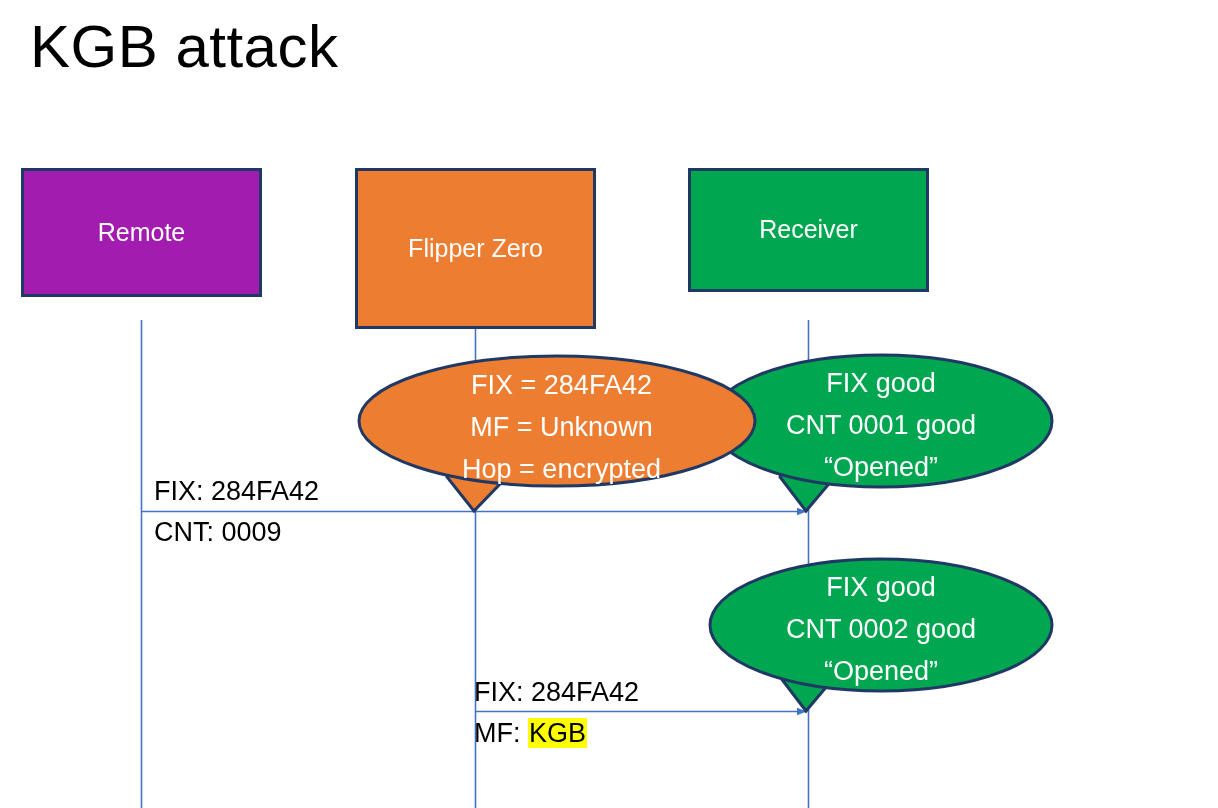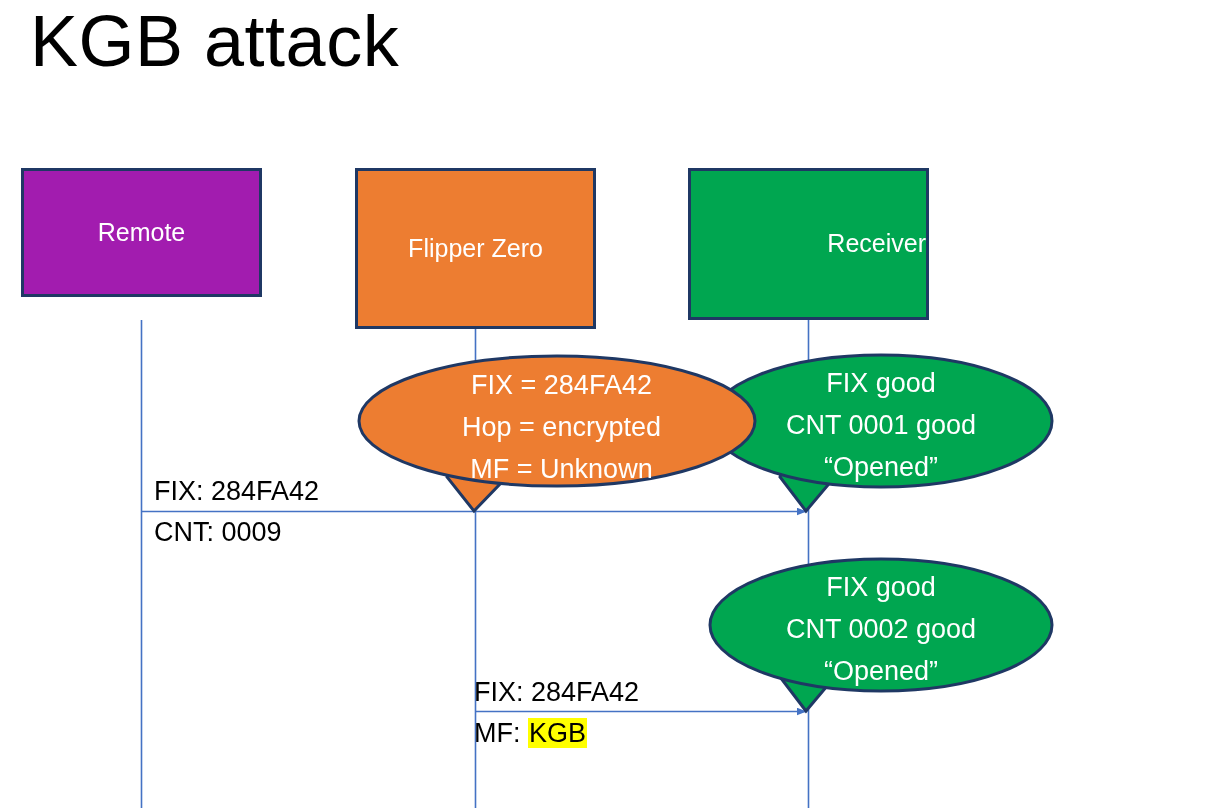--- a/index.html
+++ b/index.html
@@ -14,22 +14,22 @@
     position: relative;
     overflow: hidden;
     font-family: "Liberation Sans", sans-serif;
     color: #000000;
   }
 
   
   .slide-title {
     position: absolute;
     left: 30px;
-    top: 0;
-    font-size: 72px;
+    top: 12px;
+    font-size: 60px;
     font-weight: 300;
     letter-spacing: 0.5px;
     color: #000000;
     white-space: nowrap;
   }
 
   
   #diagram {
     position: absolute;
     left: 0;
@@ -49,21 +49,21 @@
   }
   .actor-label {
     color: #FFFFFF;
     font-size: 25px;
     font-weight: 400;
     text-align: center;
     line-height: 1.1;
   }
   #actor-remote   { left: 21px;  top: 168px; width: 241px; height: 129px; background: #a21caf; }
   #actor-flipper  { left: 355px; top: 168px; width: 241px; height: 161px; background: #ED7D31; }
-  #actor-receiver { left: 688px; top: 168px; width: 241px; height: 152px; background: #00A650; justify-content: flex-end; }
+  #actor-receiver { left: 688px; top: 168px; width: 241px; height: 124px; background: #00A650; }
 
   
   .callout-text {
     position: absolute;
     color: #FFFFFF;
     font-size: 27px;
     line-height: 42px;
     text-align: center;
     white-space: nowrap;
     pointer-events: none;
@@ -147,22 +147,22 @@
 <div class="actor-box" id="actor-flipper">
   <span class="actor-label">Flipper Zero</span>
 </div>
 
 <div class="actor-box" id="actor-receiver">
   <span class="actor-label">Receiver</span>
 </div>
 
 <div class="callout-text" id="callout-flipper-text">
   <div>FIX = 284FA42</div>
+  <div>MF = Unknown</div>
   <div>Hop = encrypted</div>
-  <div>MF = Unknown</div>
 </div>
 
 <div class="callout-text" id="callout-recv1-text">
   <div>FIX good</div>
   <div>CNT 0001 good</div>
   <div>“Opened”</div>
 </div>
 
 <div class="callout-text" id="callout-recv2-text">
   <div>FIX good</div>

